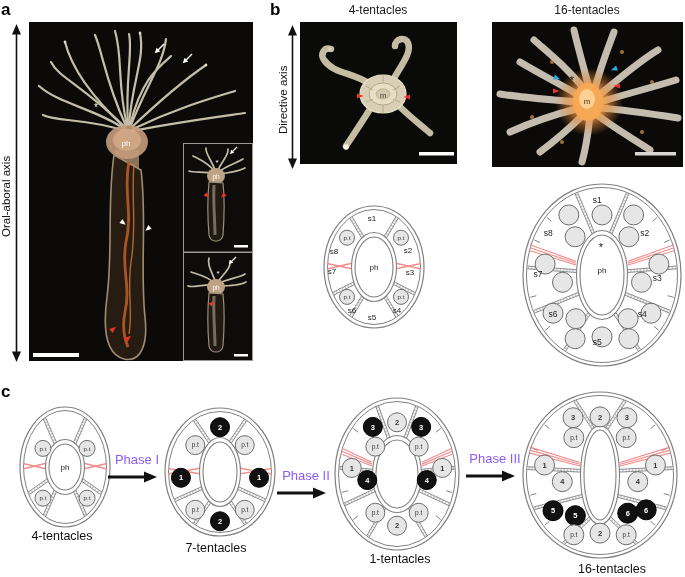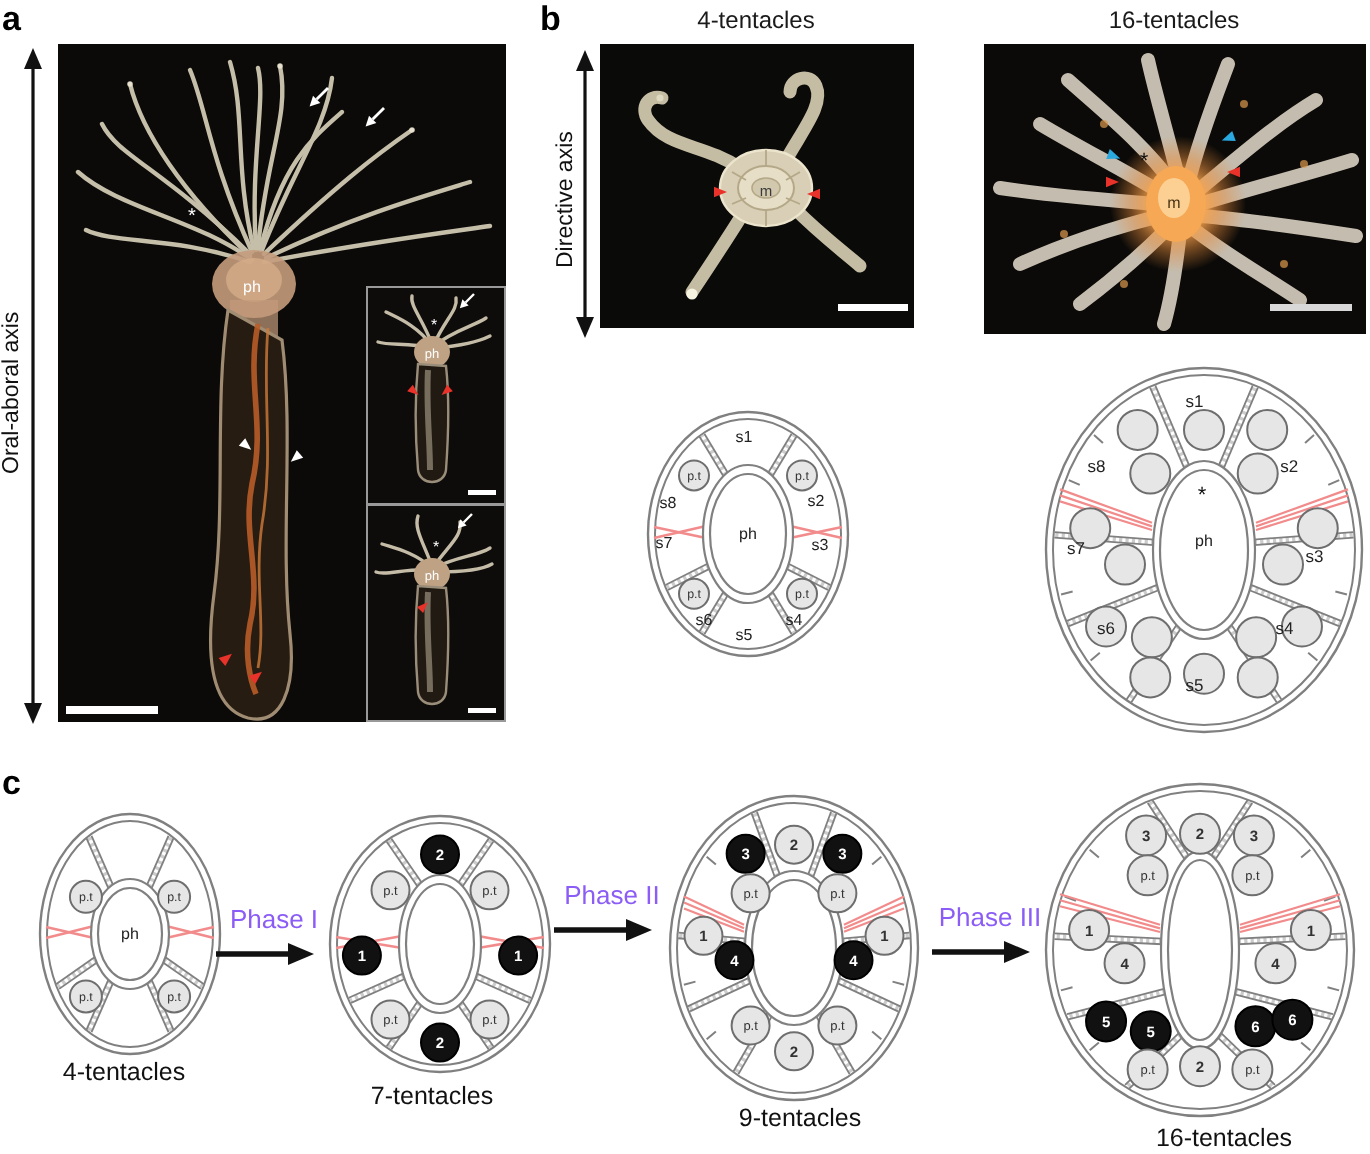--- a/index.html
+++ b/index.html
@@ -691,31 +691,31 @@
         <text x="26.180000000000003" y="62.099999999999994" text-anchor="middle" font-size="6.5" fill="#333" font-weight="400">p.t</text>
       </g>
       <g>
         <circle cx="0" cy="58.099999999999994" r="10" fill="#e6e6e6" stroke="#6e6e6e" stroke-width="1"></circle>
         <text x="0" y="60.8" text-anchor="middle" font-size="7.5" fill="#333" font-weight="600">2</text>
       </g>
     </svg>
 
   <div class="stitle" style="left:7px;top:529px">4-tentacles</div>
   <div class="stitle" style="left:161px;top:541px">7-tentacles</div>
-  <div class="stitle" style="left:345px;top:552px">9-tentacles</div>
+  <div class="stitle" style="left:345px;top:552px">1-tentacles</div>
   <div class="stitle" style="left:557px;top:562px">16-tentacles</div>
 
   <div class="phase" style="left:106px;top:452px">
     <div>Phase I</div>
     <svg width="52" height="14">
       <line x1="2" y1="7" x2="38" y2="7" stroke="#111" stroke-width="2.8"></line>
       <polygon points="38,1.5 51,7 38,12.5" fill="#111"></polygon>
     </svg>
   </div>
-  <div class="phase" style="left:275px;top:440px">
+  <div class="phase" style="left:275px;top:468px">
     <div>Phase II</div>
     <svg width="52" height="14">
       <line x1="2" y1="7" x2="38" y2="7" stroke="#111" stroke-width="2.8"></line>
       <polygon points="38,1.5 51,7 38,12.5" fill="#111"></polygon>
     </svg>
   </div>
   <div class="phase" style="left:464px;top:451px">
     <div>Phase III</div>
     <svg width="52" height="14">
       <line x1="2" y1="7" x2="38" y2="7" stroke="#111" stroke-width="2.8"></line>

